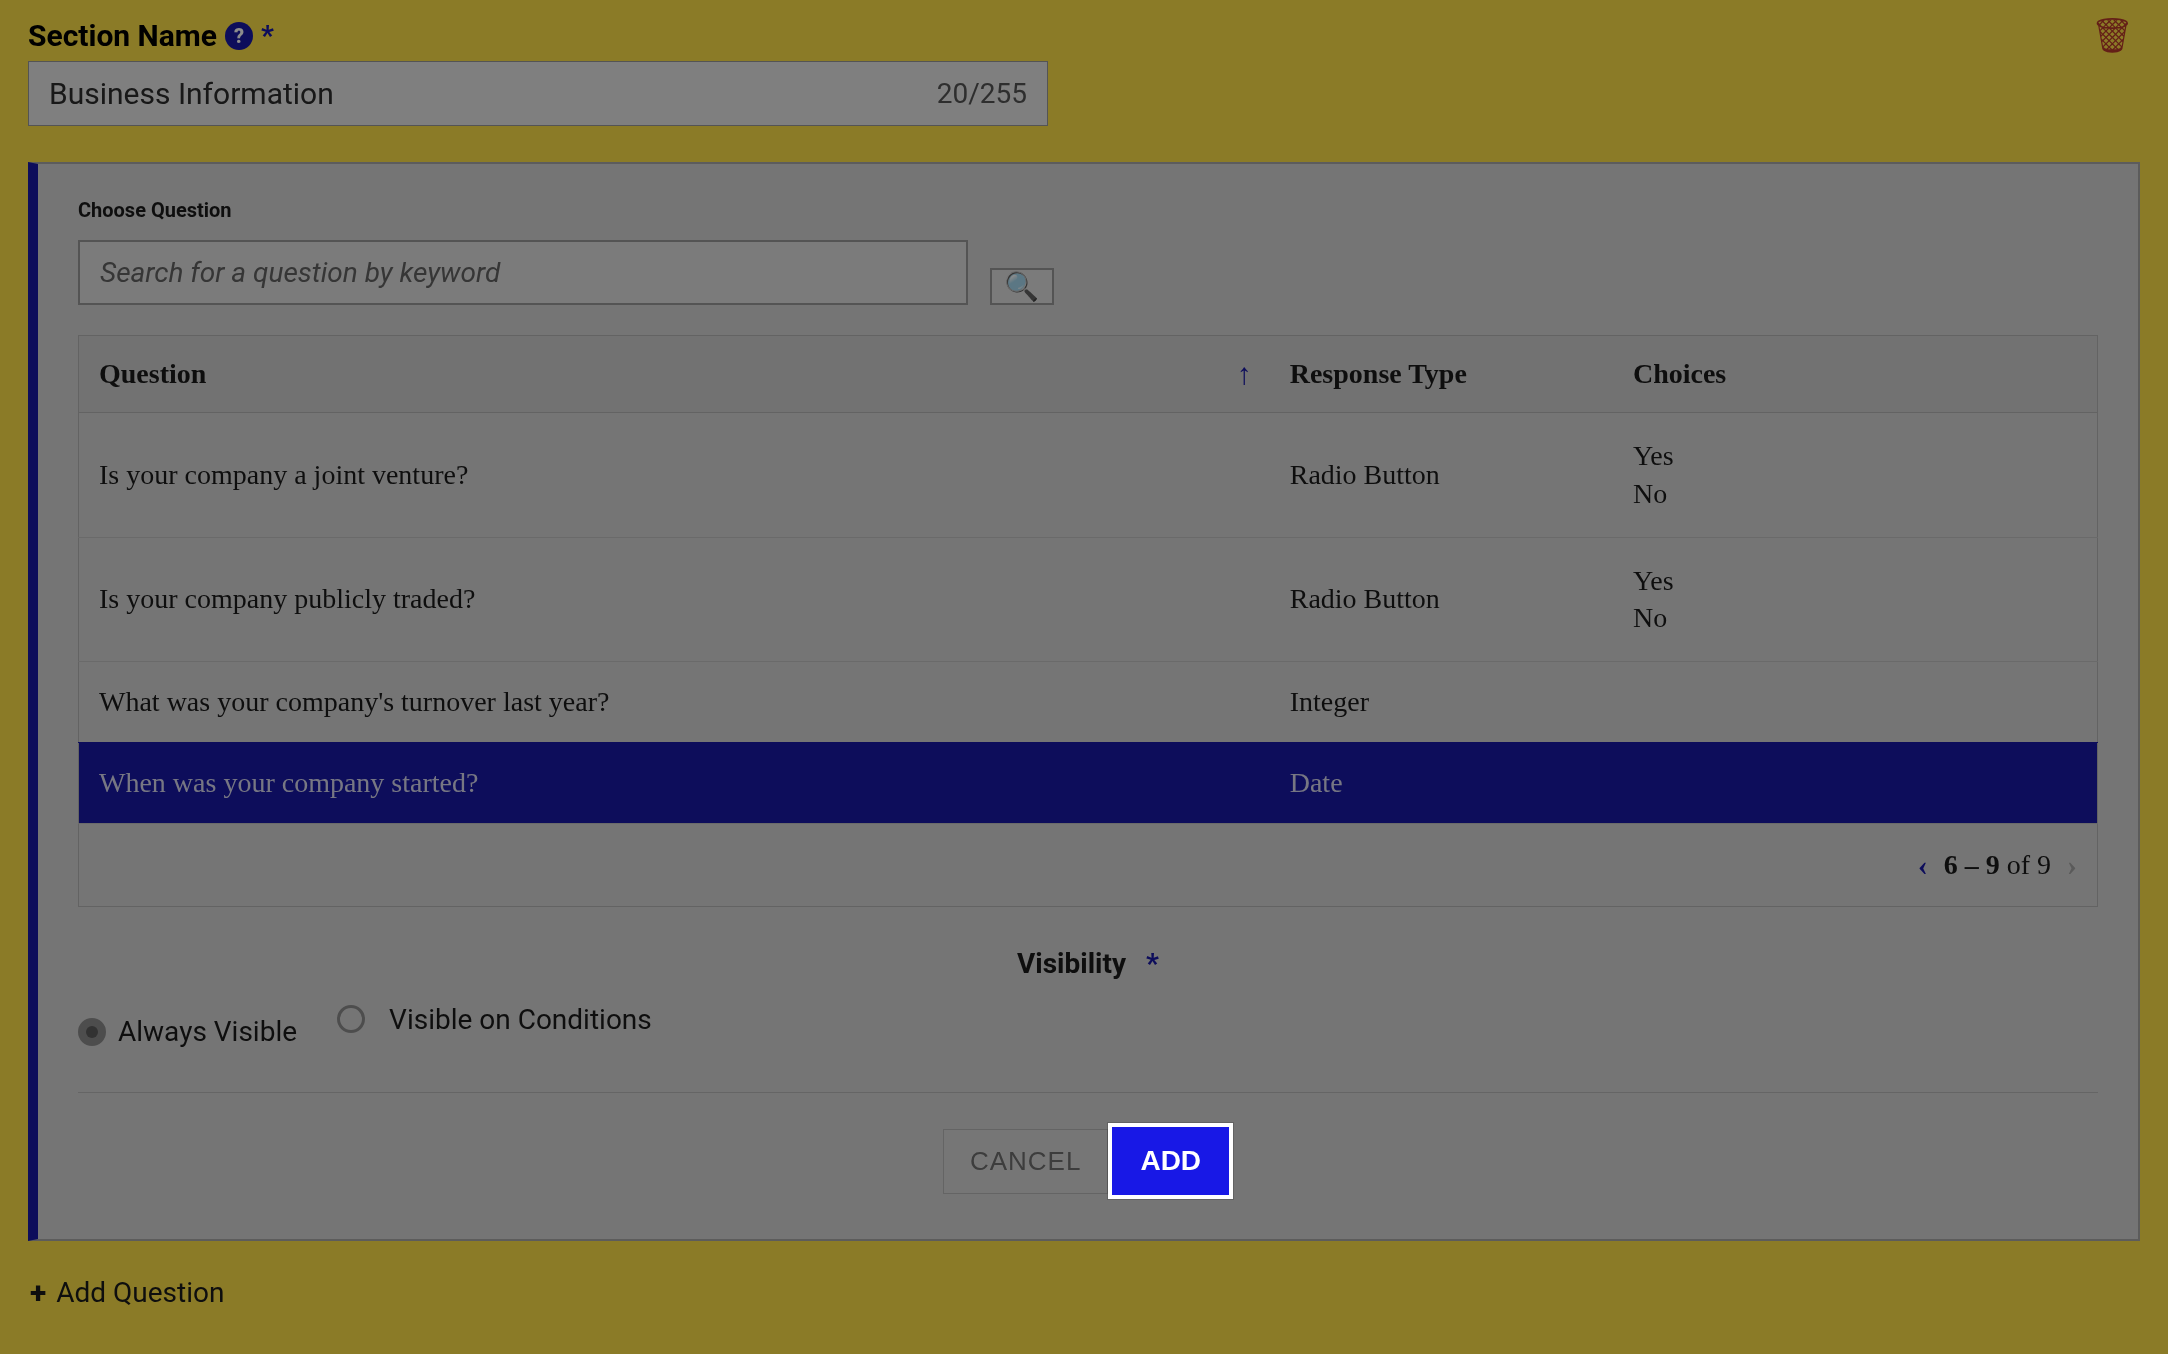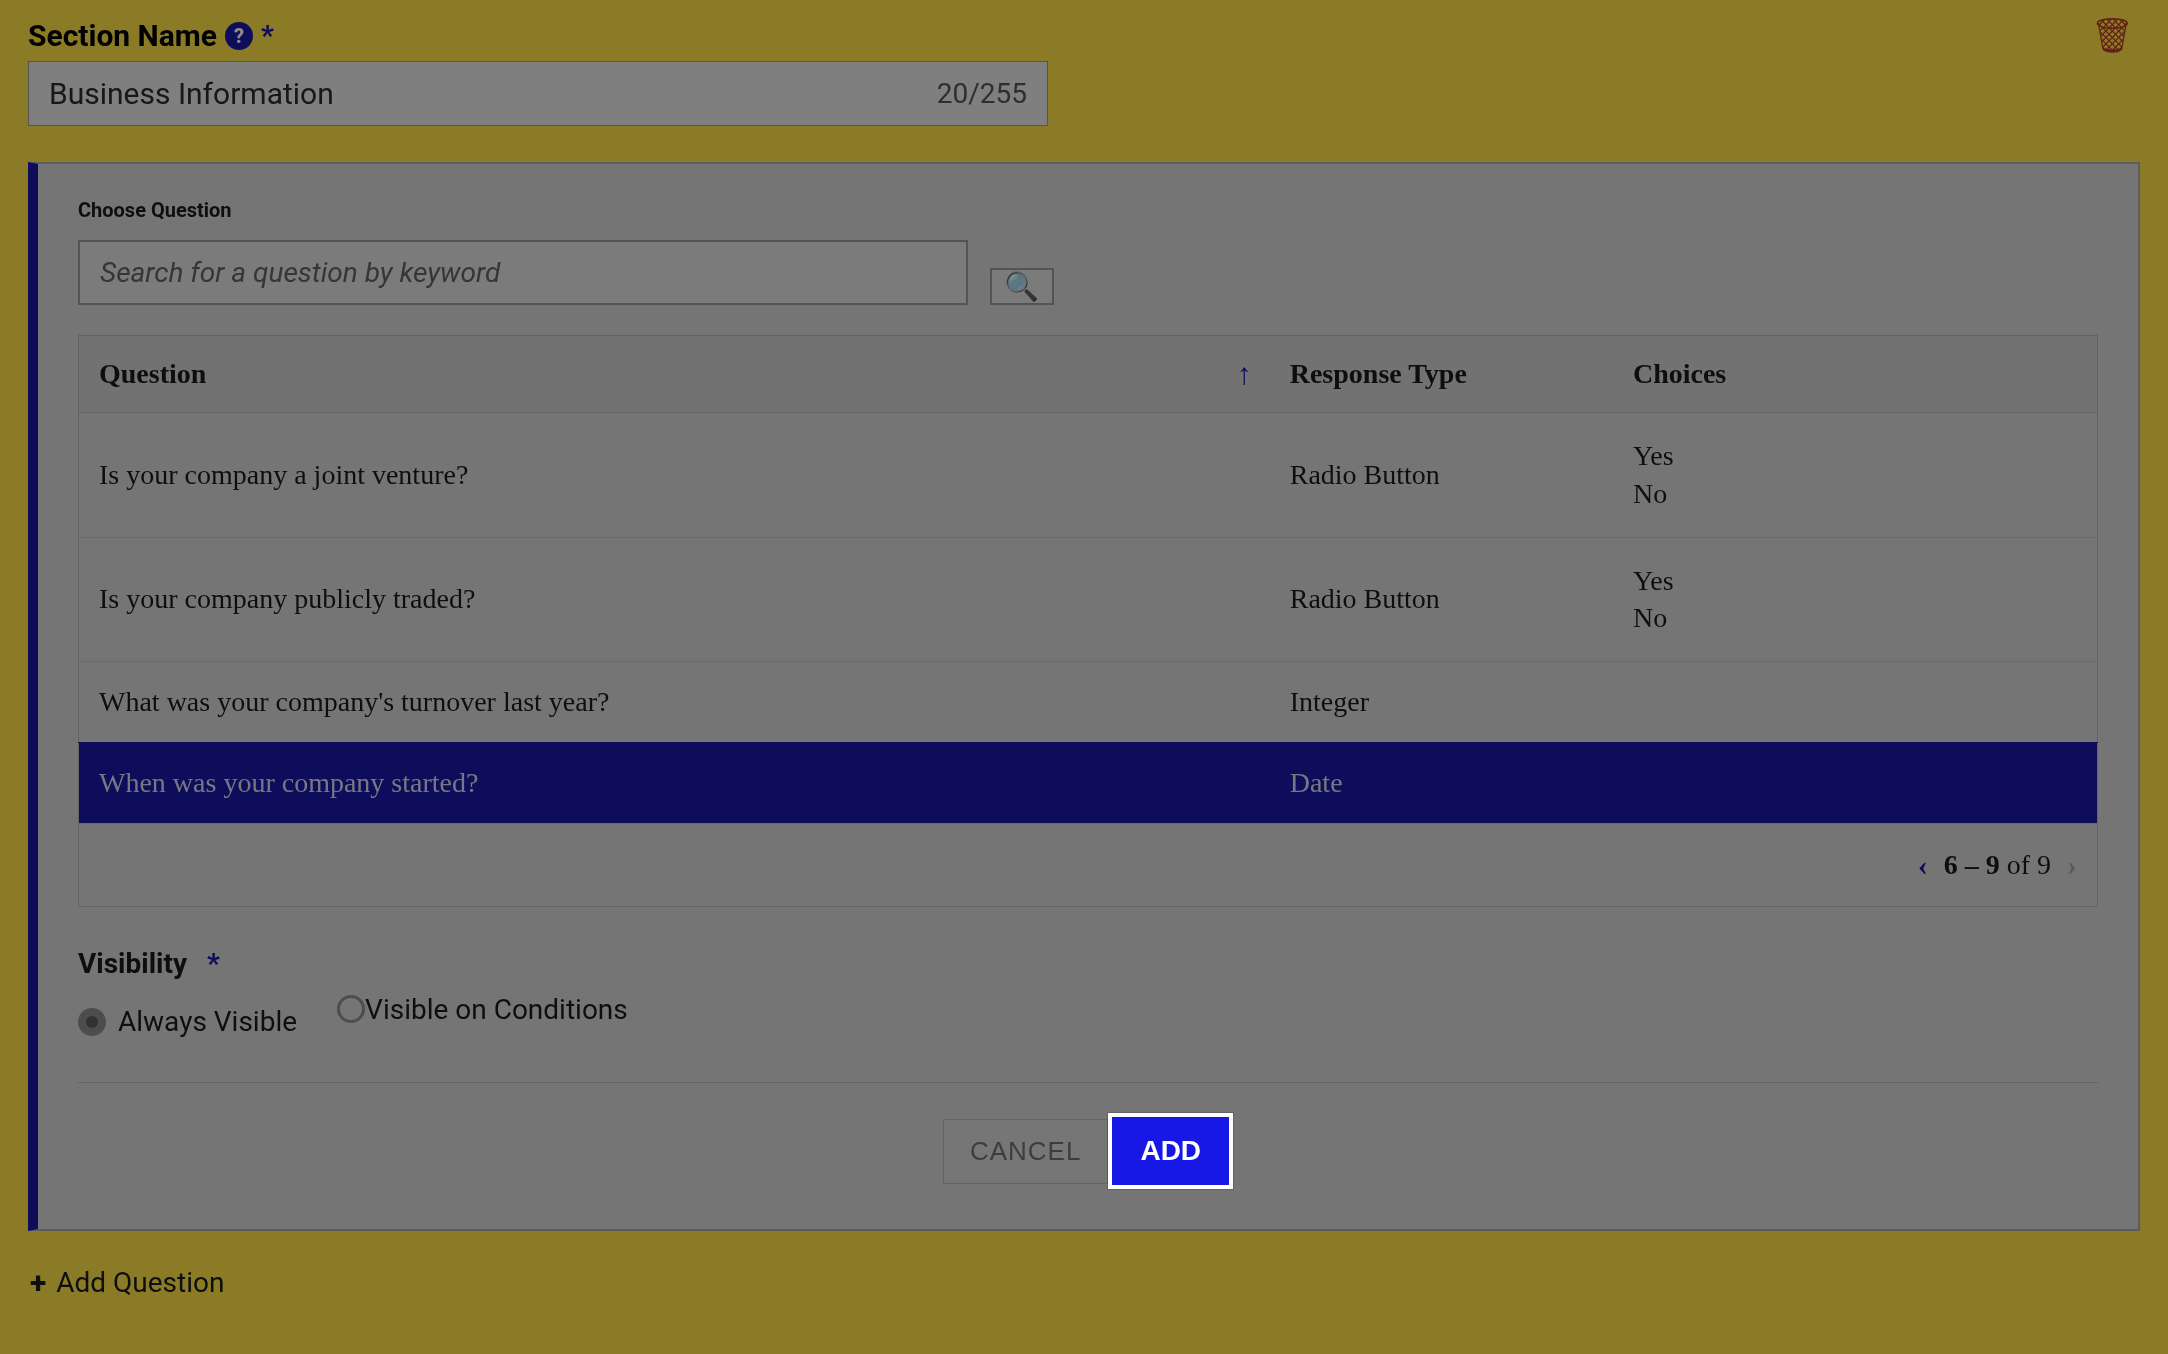--- a/index.html
+++ b/index.html
@@ -159,21 +159,22 @@
   }
   .pager .chev { color: #1818a6; font-size: 30px; font-weight: 800; }
   .pager .chev.disabled { color: #a5a5a5; }
   .pager .range-bold { font-weight: 800; }
 
   .visibility-block { margin-top: 40px; }
   .vis-title {
     font-weight: 700;
     font-size: 28px;
     display: flex; align-items: center; gap: 20px;
-    margin-bottom: 0;
+    margin-bottom: 10px;
+    justify-content: center;
   }
   .radio-row { display: flex; gap: 40px; align-items: center; font-size: 28px; }
   .radio {
     display: inline-flex;
     width: 28px; height: 28px;
     border: 3px solid #8d8d8d;
     border-radius: 50%;
     align-items: center; justify-content: center;
   }
   .radio.filled { background: #8d8d8d; }
@@ -317,21 +318,21 @@
     <div class="visibility-block">
       <div class="vis-title">
         <span>Visibility</span>
         <span class="req-star">*</span>
       </div>
       <div class="radio-row">
         <span style="display:inline-flex;align-items:center;gap:12px;margin-top:25px;">
           <span class="radio filled"></span>
           <span>Always Visible</span>
         </span>
-        <span style="display:inline-flex;align-items:center;gap:0;">
+        <span style="display:inline-flex;align-items:center;gap:24px;">
           <span class="radio"></span>
           <span>Visible on Conditions</span>
         </span>
       </div>
     </div>
 
     <hr class="divider">
 
     <div class="actions-row">
       <button class="btn-cancel">CANCEL</button>

